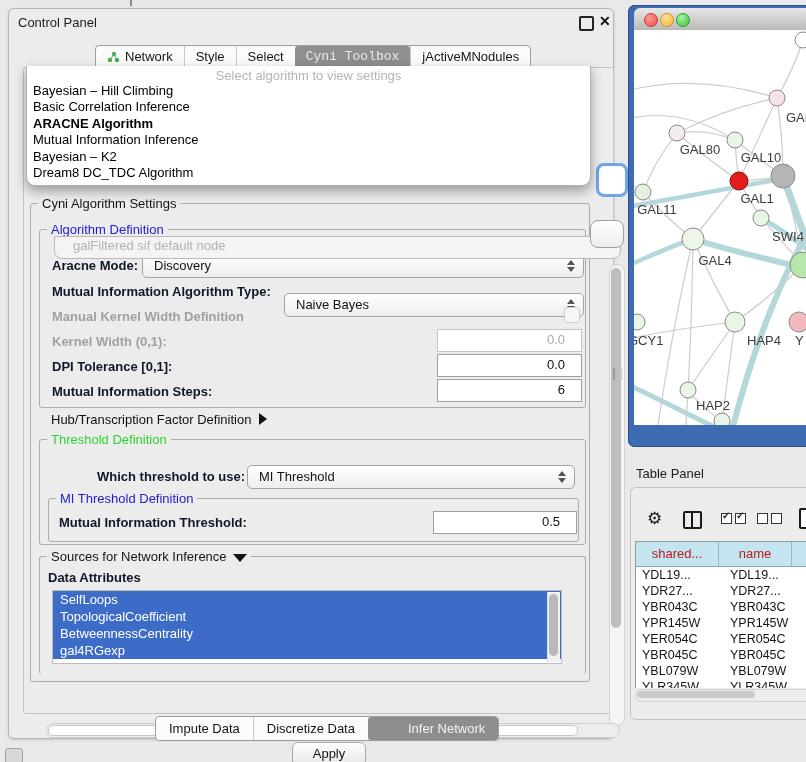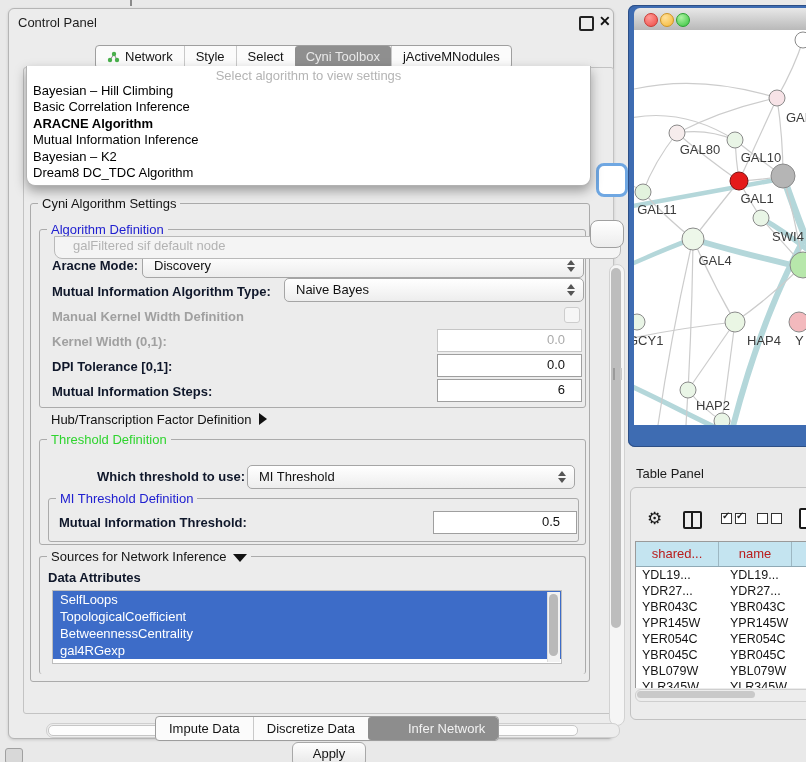--- a/index.html
+++ b/index.html
@@ -10,21 +10,21 @@
       border:1px solid #b5b5b5;border-radius:6px;box-shadow:0 1px 3px rgba(0,0,0,.15);}
   #cp-titlebar{position:absolute;left:0;top:0;right:0;height:26px;}
   #cp-title{position:absolute;left:9px;top:6px;font-size:13px;color:#1c1c1c;}
   #cp-float{position:absolute;left:570px;top:7px;width:11px;height:11px;border:2px solid #222;border-radius:2px;cursor:pointer;}
   #cp-close{position:absolute;left:590px;top:4px;font-weight:bold;font-size:14px;color:#111;cursor:pointer;}
   
   #top-tabs{position:absolute;left:86px;top:36px;height:22px;display:flex;background:#fbfbfb;
             border:1px solid #9f9f9f;border-radius:4px;overflow:hidden;}
   .ttab{display:flex;align-items:center;gap:5px;padding:0 11px;line-height:22px;border-left:1px solid #c9c9c9;cursor:pointer;white-space:nowrap;}
   .ttab:first-child{border-left:none;}
-  .ttab.sel{background:#8f8f8f;color:#e9e9e9;border-left:none;border-radius:3px;}
+  .ttab.sel{background:#8f8f8f;color:#e9e9e9;border-left:none;border-radius:3px;font-family:Liberation Mono, monospace;}
   
   #cp-content{position:absolute;left:14px;top:58px;width:589px;height:645px;background:#ececec;
               border:1px solid #c3c3c3;border-radius:3px;}
   
   .frag-combo-focus{position:absolute;left:572px;top:95px;width:26px;height:28px;background:#fff;
                     border:3px solid #6fa7e2;border-radius:8px;z-index:5;}
   .frag-combo{position:absolute;left:566px;top:152px;width:32px;height:26px;background:linear-gradient(#fff,#ececec);
               border:1px solid #a0a0a0;border-radius:8px;z-index:5;}
   #ghost-combo{position:absolute;left:30px;top:168px;width:547px;height:21px;border:1px solid #b9b9b9;
                border-radius:0 0 8px 8px;background:#f4f4f4;z-index:4;color:#b3b3b3;padding-left:18px;line-height:18px;overflow:hidden;}
@@ -162,21 +162,21 @@
           <div class="lblb" style="left:12px;top:28px;">Aracne Mode:</div>
           <div class="combo" style="left:102px;top:24px;width:440px;">
             <span class="ctext">Discovery</span>
             <span class="arrows">
                 <span class="arr-up"></span>
                 <span class="arr-dn"></span>
               </span>
           </div>
 
           <div class="lblb" style="left:12px;top:54px;">Mutual Information Algorithm Type:</div>
-          <div class="combo" style="left:244px;top:48px;width:298px;text-align:center;">
+          <div class="combo" style="left:244px;top:63px;width:298px;text-align:center;">
             <span class="ctext">Naive Bayes</span>
             <span class="arrows">
                 <span class="arr-up"></span>
                 <span class="arr-dn"></span>
               </span>
           </div>
 
           <div class="lblg" style="left:12px;top:79px;">Manual Kernel Width Definition</div>
           <div class="checkbox" style="left:524px;top:77px;"></div>
 

